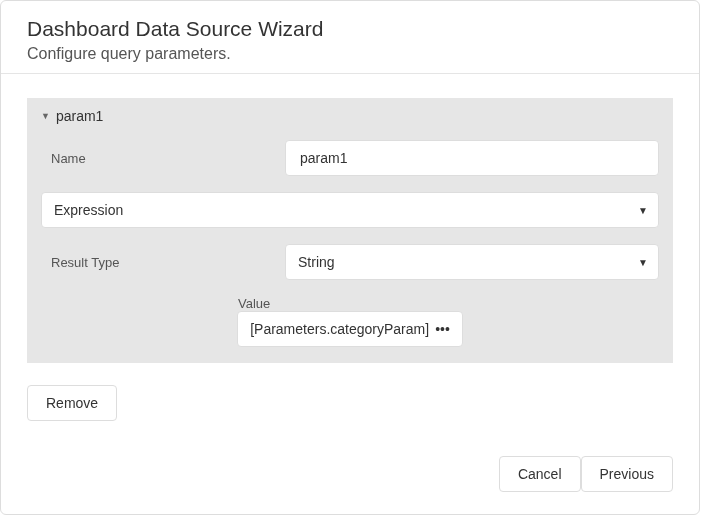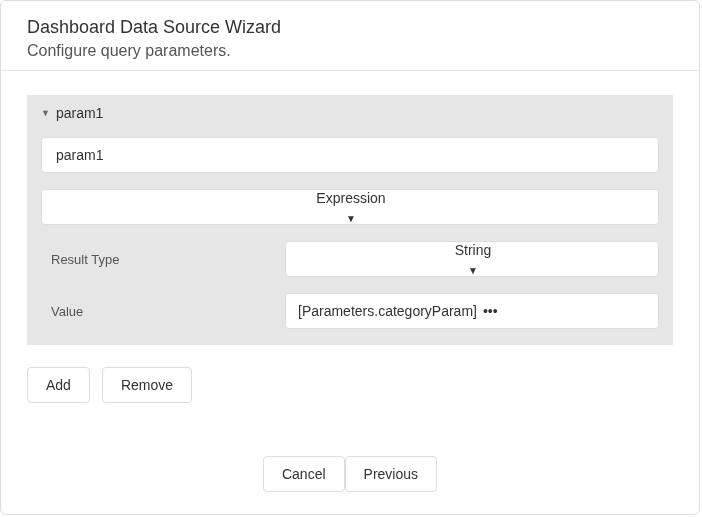--- a/index.html
+++ b/index.html
@@ -18,21 +18,21 @@
     flex-direction: column;
     background: #fff;
     overflow: hidden;
   }
   .header {
     padding: 16px 26px 10px 26px;
     border-bottom: 1px solid #e5e5e5;
   }
   .header h1 {
     margin: 0;
-    font-size: 18px;
+    font-size: 21px;
     font-weight: 400;
     color: #333;
   }
   .header .subtitle {
     margin-top: 4px;
     font-size: 16px;
     color: #555;
   }
   .body {
     flex: 1;
@@ -91,39 +91,39 @@
     outline: none;
     width: 100%;
     font: inherit;
     color: inherit;
     background: transparent;
   }
   .select {
     padding: 0 10px 0 12px;
     justify-content: space-between;
     cursor: pointer;
-    flex-direction: column;
   }
   .caret {
     font-size: 10px;
     color: #333;
   }
   .expr-input {
     padding: 0 6px 0 12px;
   }
   .ellipsis-btn {
     padding: 0 6px;
     cursor: pointer;
     color: #333;
     font-size: 14px;
     letter-spacing: 0px;
     line-height: 1;
   }
   .param-panel .field-row:last-child {
     padding-bottom: 16px;
+    flex-direction: column;
   }
   .actions-row {
     margin-top: 18px;
     display: flex;
     gap: 12px;
   }
   .btn {
     background: #fff;
     border: 1px solid #ddd;
     border-radius: 4px;
@@ -136,21 +136,21 @@
     align-items: center;
     justify-content: center;
   }
   .btn.disabled {
     color: #b5b5b5;
     cursor: default;
   }
   .footer {
     padding: 16px 26px 22px 26px;
     display: flex;
-    justify-content: center;
+    justify-content: flex-end;
     align-items: center;
   }
   .footer-right {
     display: flex;
     gap: 20px;
   }
 </style>
 </head>
 <body>
 
@@ -163,20 +163,21 @@
 
   <div class="body">
 
     <div class="param-panel">
       <div class="param-header">
         <span class="triangle">▼</span>
         <span>param1</span>
       </div>
 
       <div class="field-row">
+        <div class="field-label">Name</div>
         <div class="field-control">
           <div class="text-input">
             <input type="text" value="param1" style="">
           </div>
         </div>
       </div>
 
       <div class="field-row">
         <div class="field-control">
           <div class="select">
@@ -201,21 +202,20 @@
         <div class="field-control">
           <div class="expr-input">
             <span>[Parameters.categoryParam]</span>
             <span class="ellipsis-btn">•••</span>
           </div>
         </div>
       </div>
     </div>
 
     <div class="actions-row">
-      <button class="btn">Add</button>
       <button class="btn">Remove</button>
     </div>
 
   </div>
 
   <div class="footer">
     <button class="btn">Cancel</button>
     <div class="footer-right">
       <button class="btn">Previous</button>
     </div>

